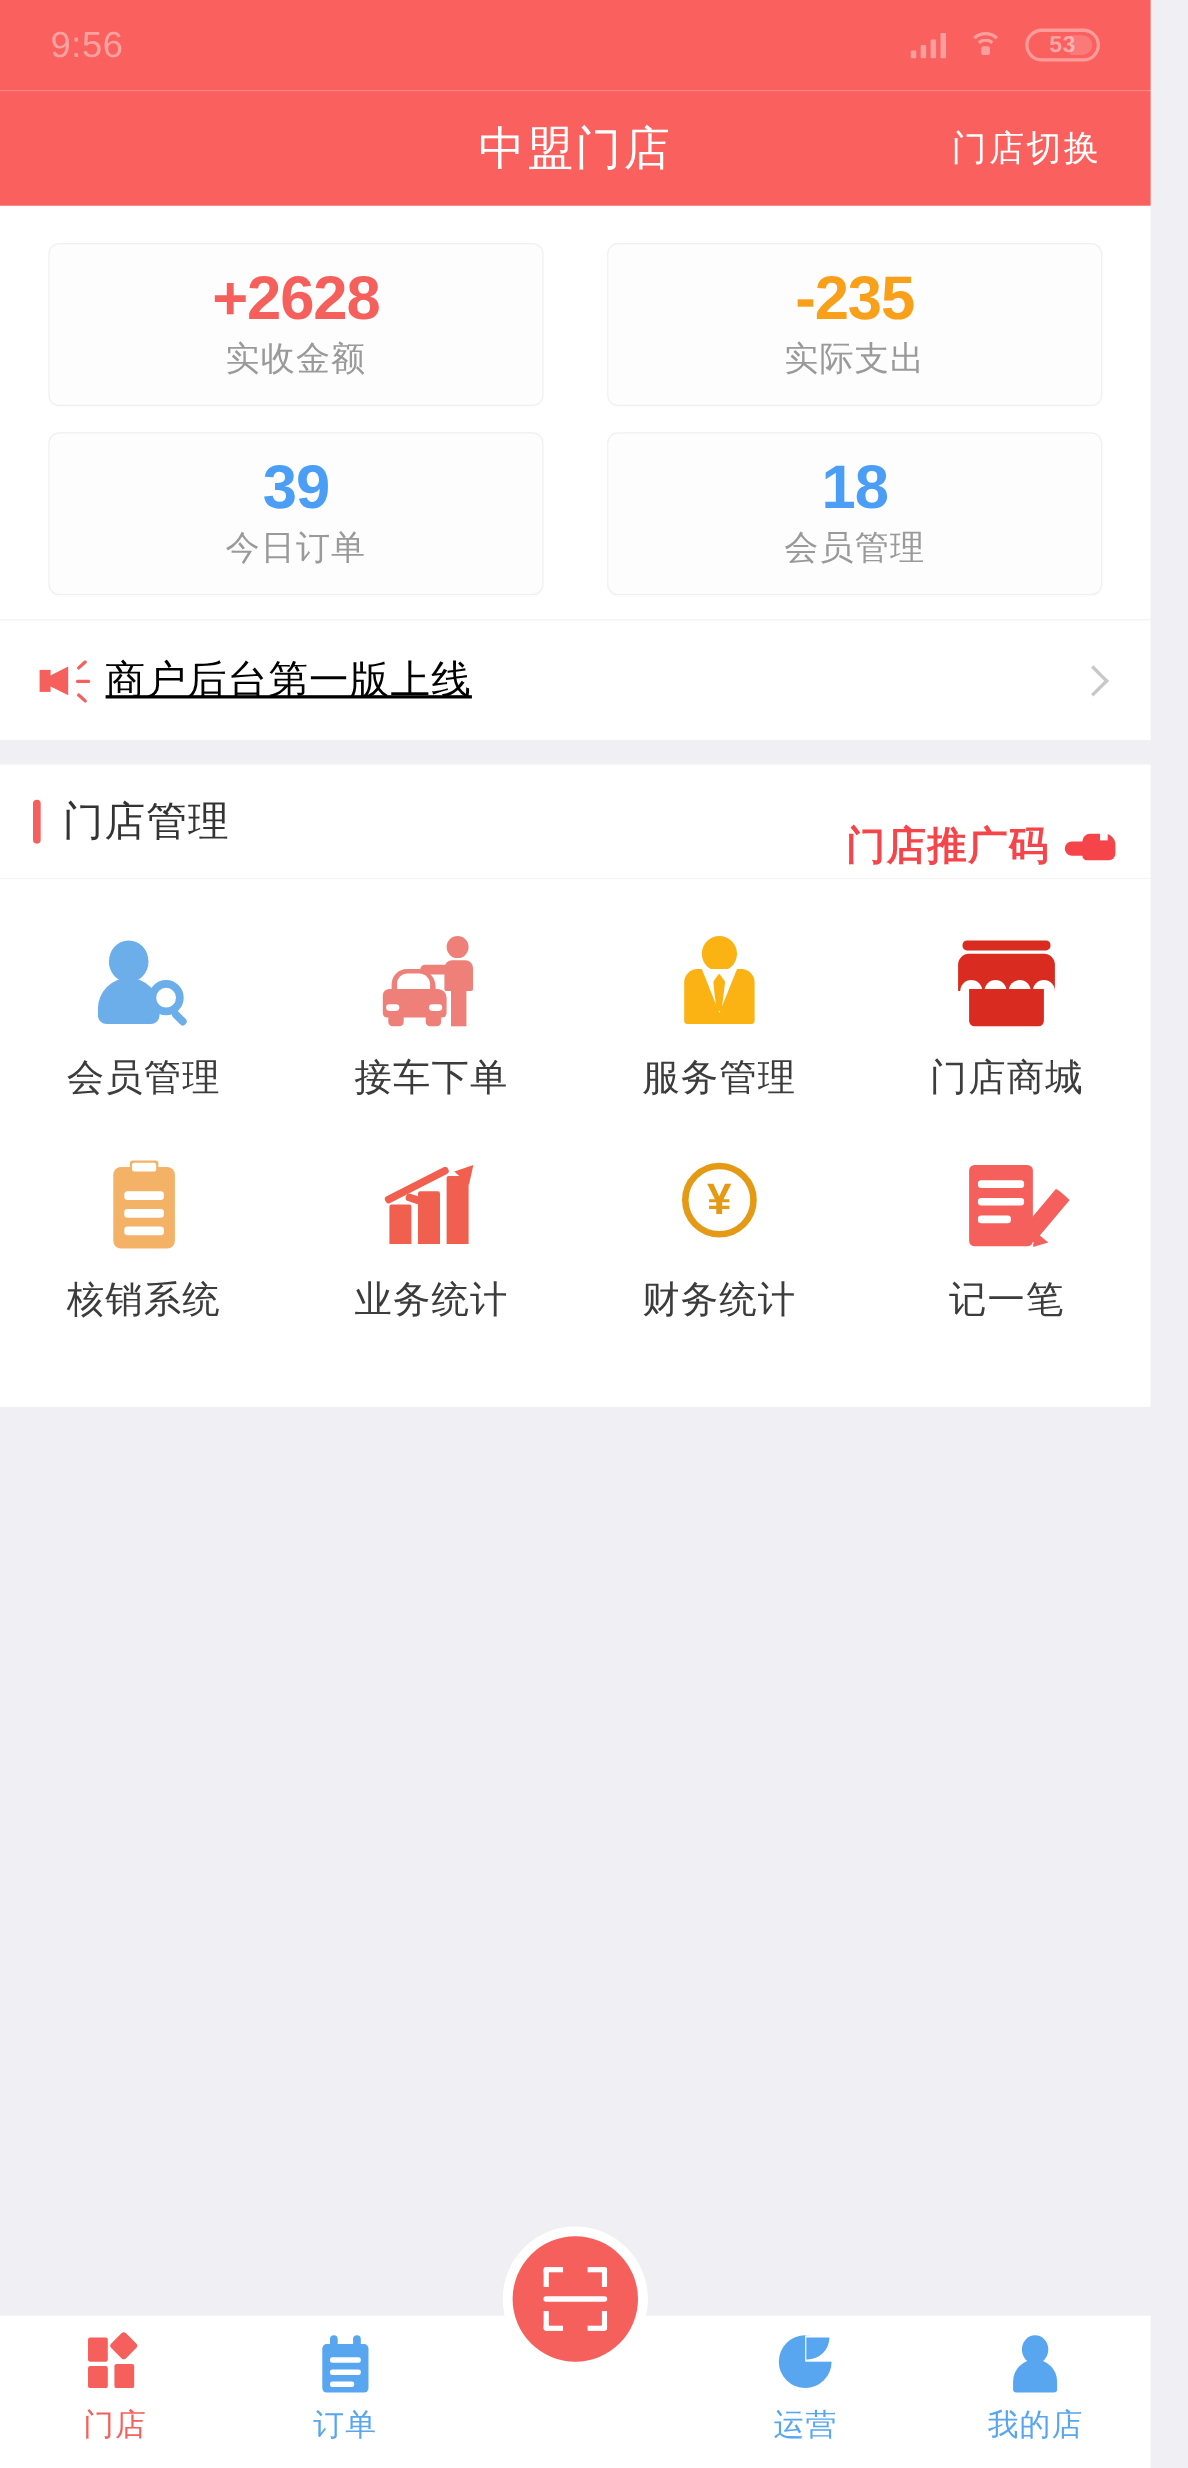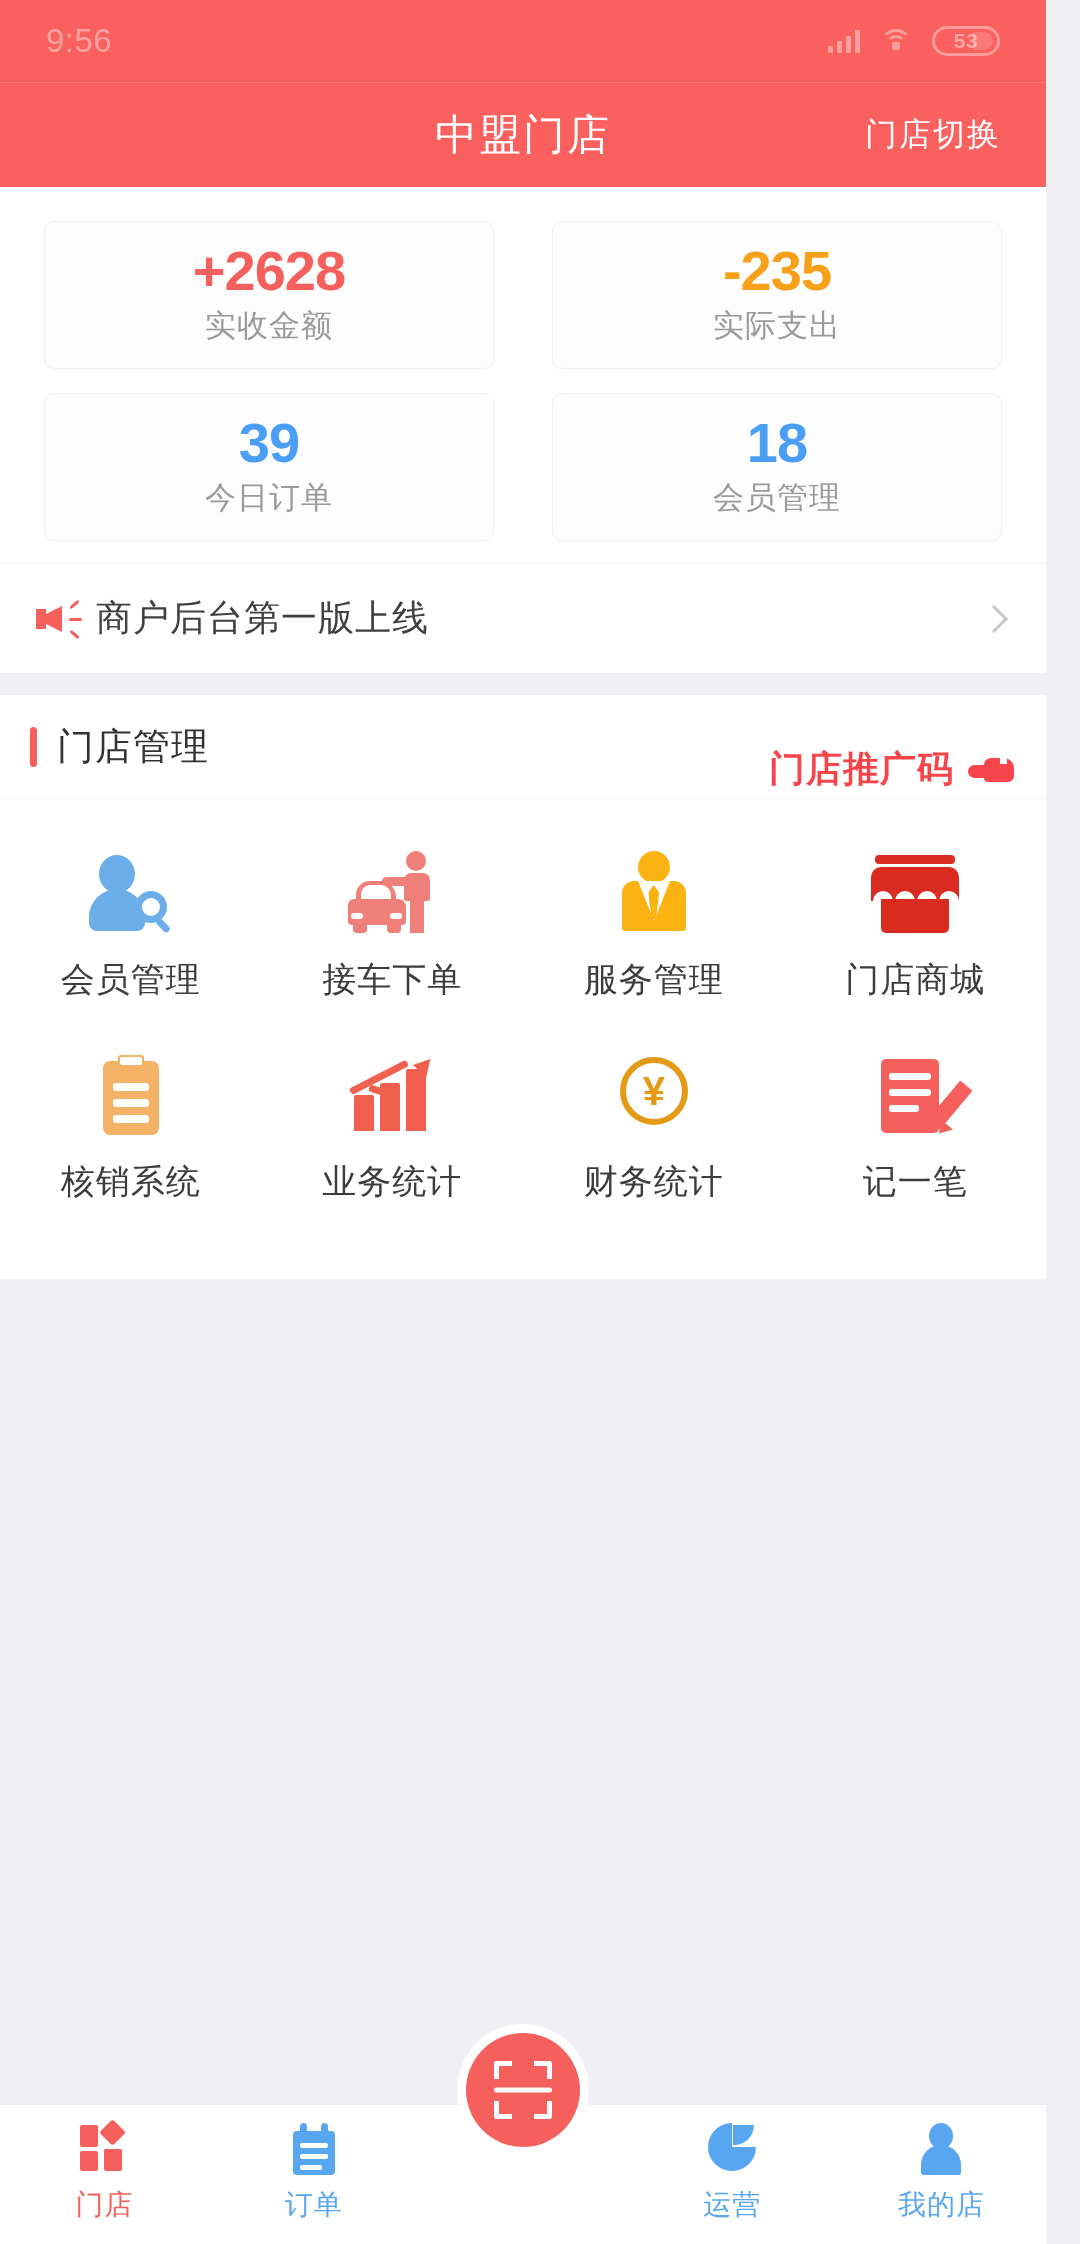--- a/index.html
+++ b/index.html
@@ -92,21 +92,21 @@
     border-top:13px solid transparent; border-bottom:13px solid transparent;
     border-right:26px solid #F5605C;
   }
   .megaphone .box {
     position:absolute; left:0; top:11px; width:10px; height:20px; background:#F5605C;
   }
   .megaphone .w { position:absolute; background:#F5605C; height:3px; width:11px; border-radius:2px; right:2px; }
   .megaphone .w1 { top:5px;  transform:rotate(-42deg); }
   .megaphone .w2 { top:20px; width:13px; right:0; }
   .megaphone .w3 { top:35px; transform:rotate(42deg); }
-  .announce-text { flex:1; font-size:36px; color:#404040; letter-spacing:1px; }
+  .announce-text { flex:1; font-size:36px; color:#000000; letter-spacing:1px;text-decoration:underline; }
   .chev {
     width:20px; height:20px; border-right:3px solid #C8C8C8; border-top:3px solid #C8C8C8;
     transform:rotate(45deg); flex:none; margin-right:8px;
   }
 
   .gap { height:22px; background:#EFEFF4; }
 
   
   .panel { background:#fff; padding-bottom:52px; }
   .panel-head {

